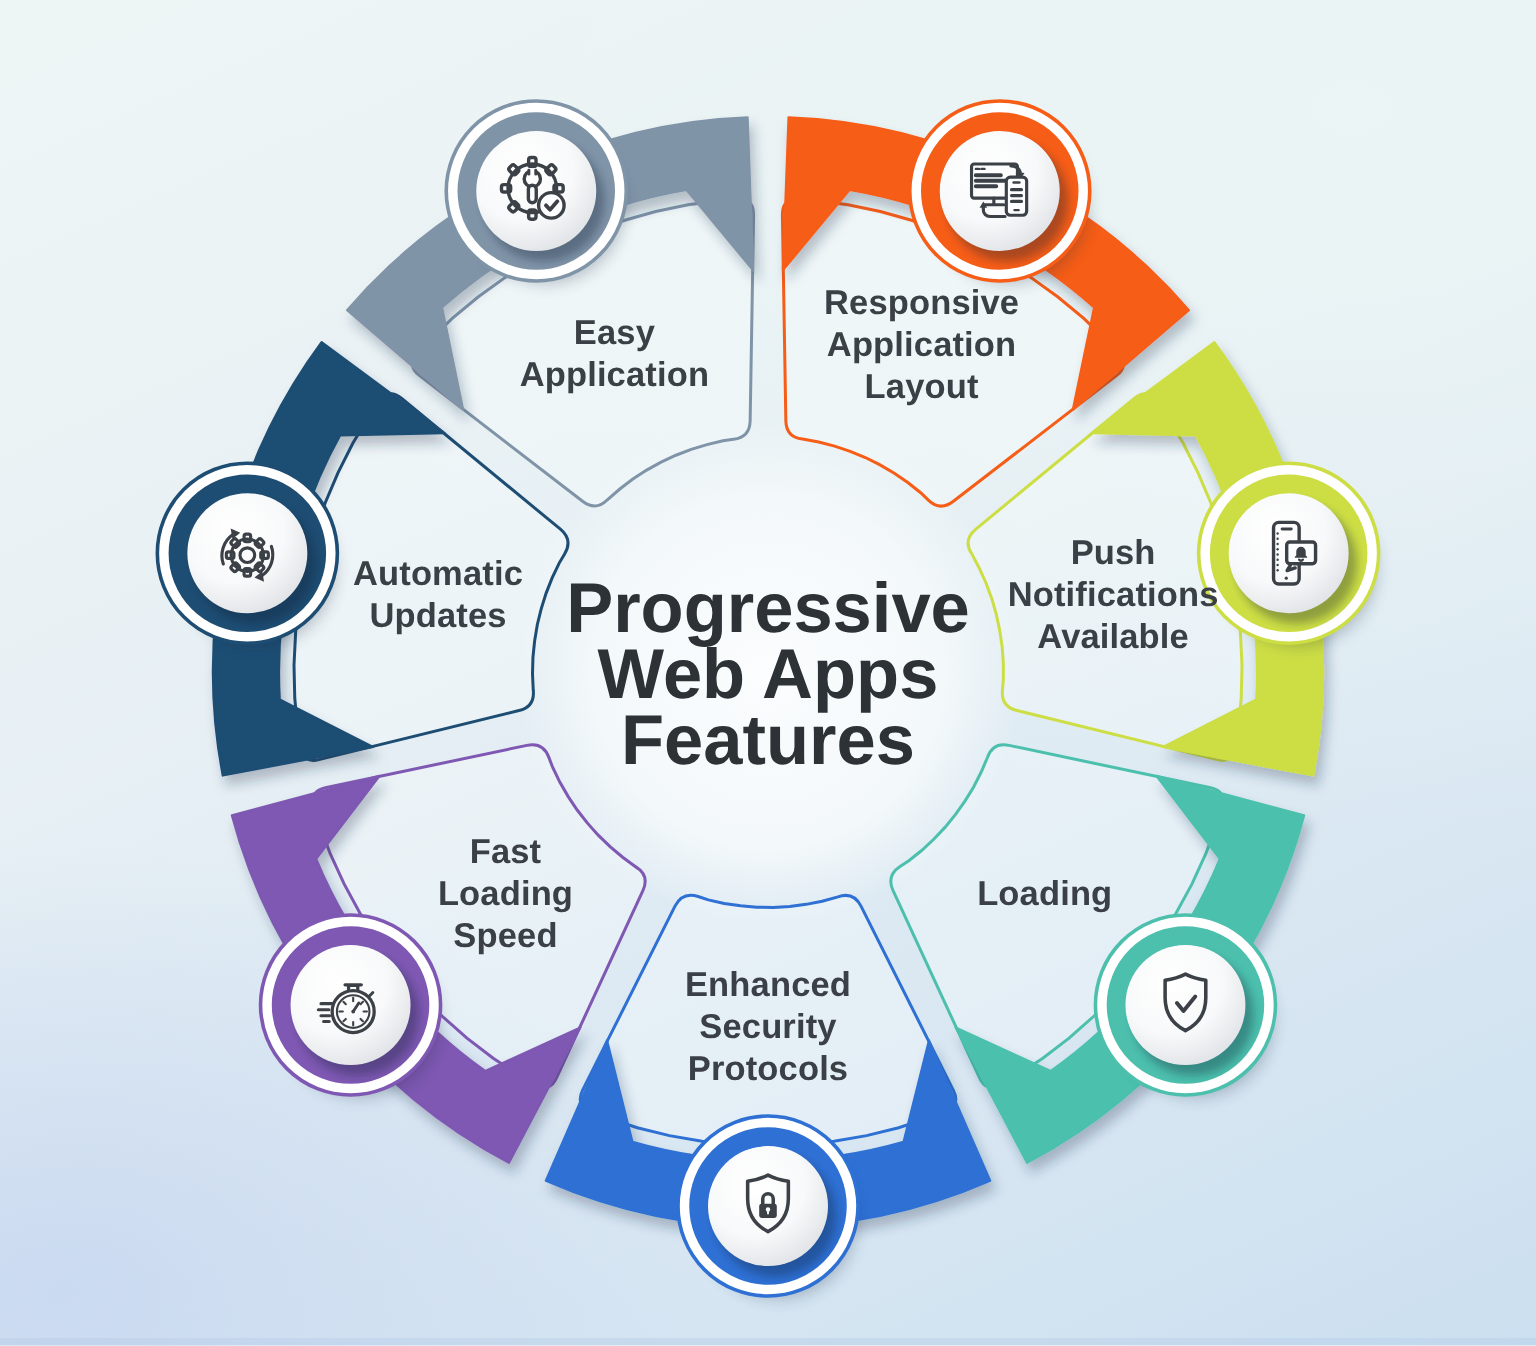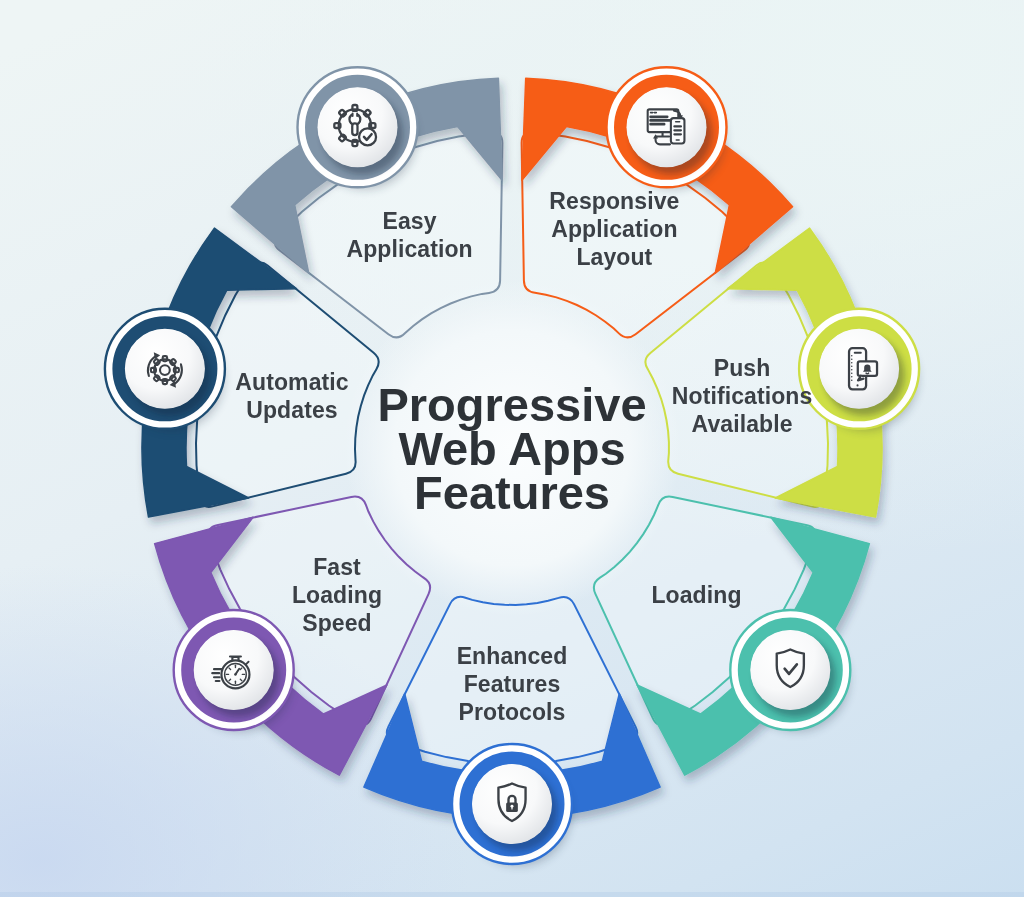--- a/index.html
+++ b/index.html
@@ -270,21 +270,21 @@
 <div class="seg-label" style="left: 409.6px; top: 235.4px;">Easy
 Application</div>
 <div class="seg-label" style="left: 614.4px; top: 229px;">Responsive
 Application
 Layout</div>
 <div class="seg-label" style="left: 742.1px; top: 395.5px;">Push
 Notifications
 Available</div>
 <div class="seg-label" style="left: 696.5px; top: 595.1px;">Loading</div>
 <div class="seg-label" style="left: 512px; top: 684px;">Enhanced
-Features
+Security
 Protocols</div>
 <div class="seg-label" style="left: 337px; top: 595.1px;">Fast
 Loading
 Speed</div>
 <div class="seg-label" style="left: 292px; top: 395.5px;">Automatic
 Updates</div>
 
 <div class="bottom-strip"></div>
 
 </body></html>

